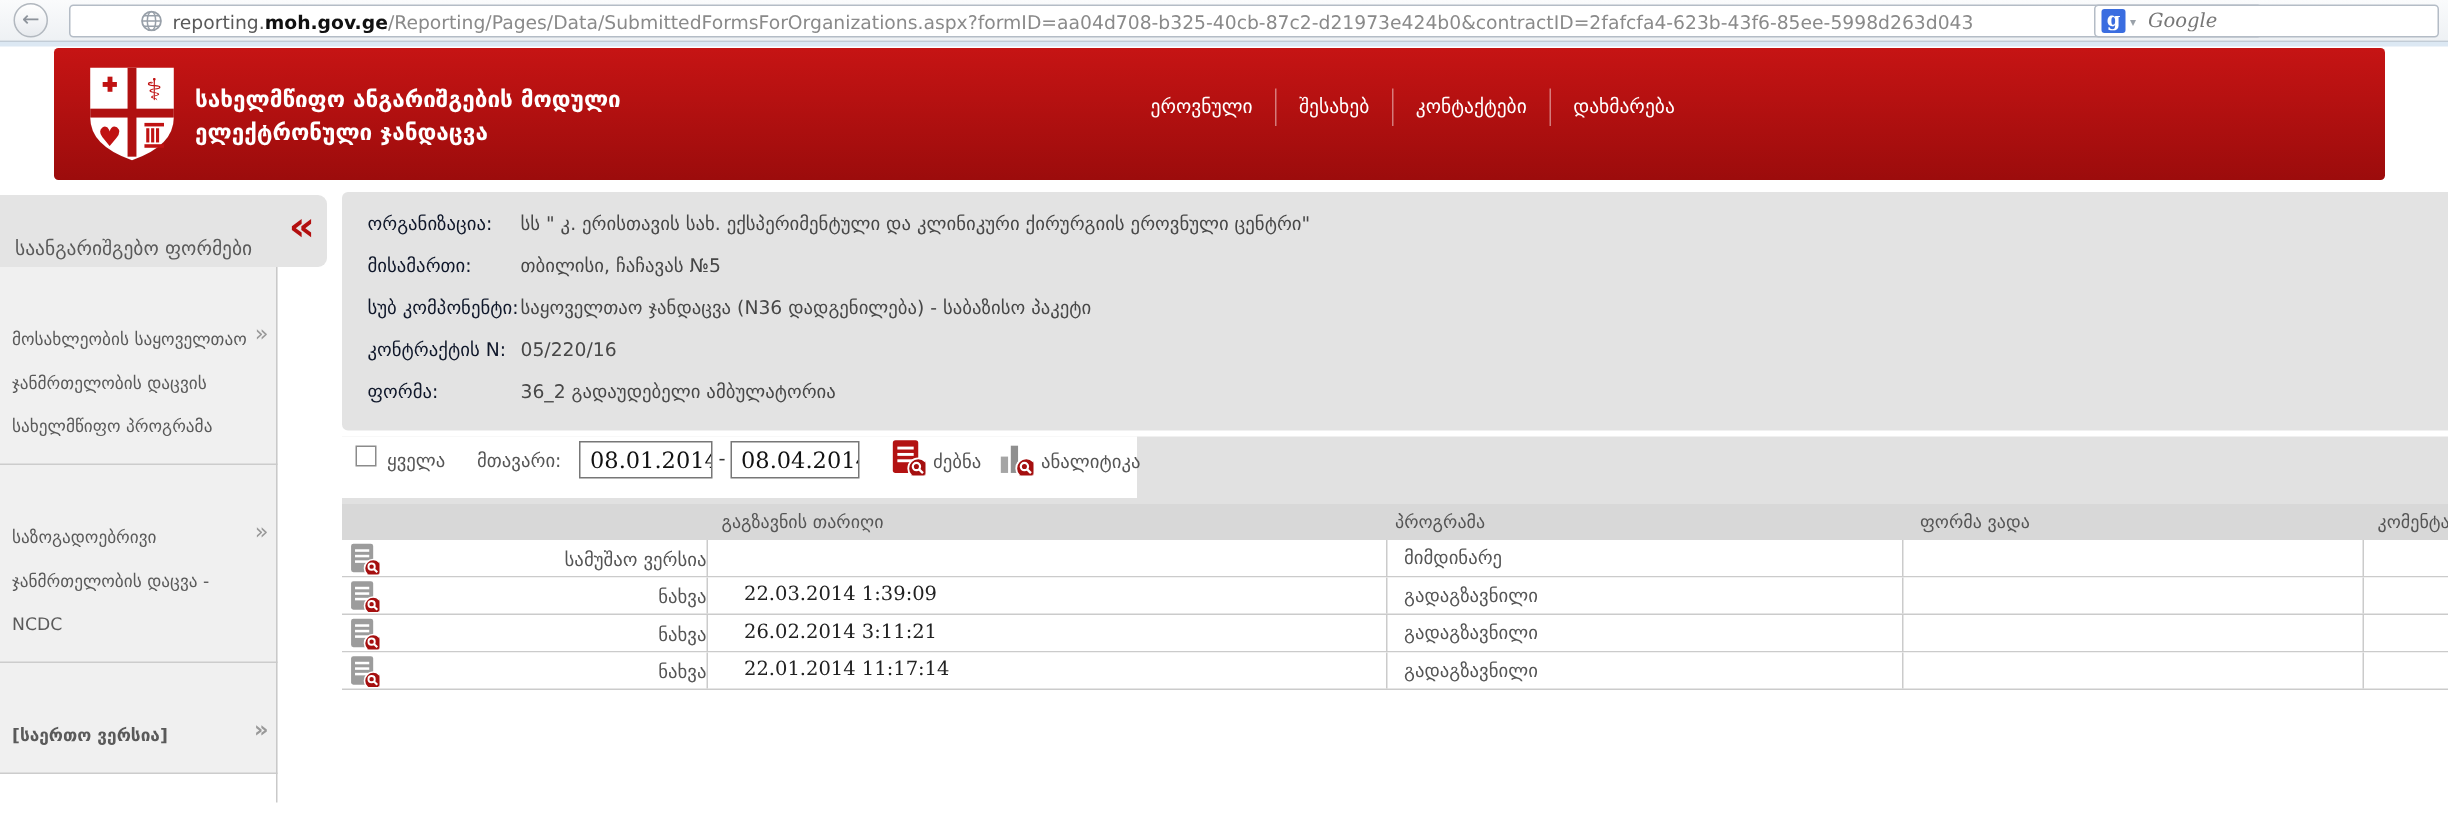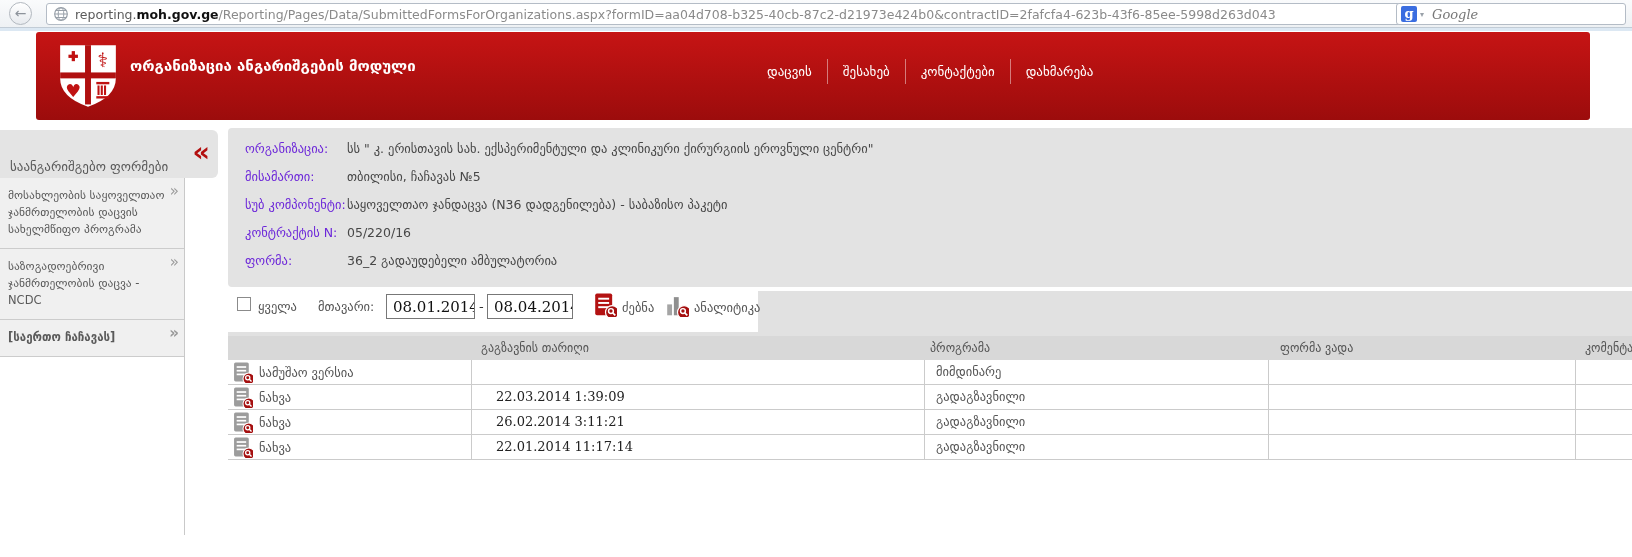--- a/index.html
+++ b/index.html
@@ -17,21 +17,21 @@
   }
   .chrome-accent { position:absolute; left:0; top:28px; width:1632px; height:3px; background:#dce8f3; }
   .back-btn {
     position:absolute; left:9px; top:2px; width:23px; height:23px; border-radius:50%;
     border:1px solid #b2b8bf; background:linear-gradient(#ffffff,#e7eaee);
     color:#8d939b; font-size:14px; line-height:21px; text-align:center; cursor:pointer;
   }
   .url-bar {
     position:absolute; left:46px; top:3px; width:1462px; height:22px;
     background:#fff; border:1px solid #b4bcc6; border-radius:3px;
-    display:flex; align-items:center;
+    display:flex; align-items:center;padding-left:40px;
   }
   .globe { margin:0 7px 0 7px; flex:0 0 auto; }
   .url-text { flex:1; font-size:12.5px; white-space:nowrap; overflow:hidden; color:#8a8a8a; }
   .url-sub { color:#5a5a5a; }
   .url-domain { color:#111; font-weight:bold; }
   .url-path { color:#8a8a8a; }
   .url-ctrls { flex:0 0 auto; display:flex; align-items:center; gap:7px; padding:0 7px; }
   .star { color:#c2c8cf; font-size:15px; cursor:pointer; }
   .caret { color:#9aa1a9; font-size:9px; cursor:pointer; }
   .vdiv { width:1px; height:16px; background:#d9dde2; }
@@ -69,33 +69,33 @@
   }
   .sb-header .sb-title {
     position:absolute; left:10px; top:29px; font-size:13px; color:#5a5a5a;
   }
   .sb-collapse {
     position:absolute; right:8px; top:6px; color:#b30f0f; font-size:27px; font-weight:bold; cursor:pointer;
   }
   .sb-menu { position:absolute; left:0; top:178px; width:185px; background:#f0f0f0; }
   .sb-item {
     position:relative; padding:9px 20px 10px 8px; border-bottom:1px solid #cccccc;
-    font-size:11.5px; line-height:17px; color:#5a5a5a; cursor:pointer;
+    font-size:11.5px; line-height:29px; color:#5a5a5a; cursor:pointer;margin-top:25px;
   }
   .sb-item.bold { font-weight:bold; }
   .sb-chev { position:absolute; right:6px; top:5px; color:#999; font-size:15px; }
   .sb-rail { position:absolute; left:184px; top:178px; width:1px; height:357px; background:#c9c9c9; }
 
   
   .info-panel {
     position:absolute; left:228px; top:128px; width:1420px; height:159px;
     background:#e3e3e3; border-radius:4px;
   }
   .info-row { position:absolute; left:17px; font-size:12.5px; white-space:nowrap; }
-  .info-label { display:inline-block; width:98px; color:#6d28d9; }
+  .info-label { display:inline-block; width:98px; color:#0f172a; }
   .info-value { color:#474747; }
 
   
   .filter-band { position:absolute; left:228px; top:291px; width:1420px; height:45px; background:#e1e1e1; }
   .filter-white { position:absolute; left:0; top:0; width:530px; height:41px; background:#fff; }
   .chk { position:absolute; left:9px; top:6px; width:14px; height:14px; background:#fff; border:1px solid #8b8b8b; cursor:pointer; }
   .f-label { position:absolute; font-size:12.5px; color:#555; white-space:nowrap; }
   .date-input {
     position:absolute; top:3px; height:25px; border:1px solid #777; background:#fff;
     font-family:"DejaVu Serif", serif; font-size:15px; color:#111; padding:0 0 0 6px; width:89px;
@@ -105,21 +105,21 @@
 
   
   .grid { position:absolute; left:228px; top:336px; width:1420px; }
   .thead { position:relative; height:24px; background:#d8d8d8; }
   .th { position:absolute; top:5px; font-size:12px; color:#555; white-space:nowrap; }
   .trow {
     display:grid; grid-template-columns:243px 453px 344px 307px 1fr;
     height:25px; background:#fff; border-bottom:1px solid #cbcbcb;
   }
   .td { border-left:1px solid #cbcbcb; overflow:hidden; white-space:nowrap; }
-  .td:first-child { border-left:none; }
+  .td:first-child { border-left:none;justify-content:space-between; }
   .td-action { display:flex; align-items:center; gap:6px; padding-left:5px; font-size:12.5px; color:#555; cursor:pointer; }
   .td-date { line-height:24px; padding-left:24px; font-family:"DejaVu Serif", serif; font-size:13px; color:#222; }
   .td-status { line-height:24px; padding-left:11px; font-size:12.5px; color:#555; }
 </style>
 </head>
 <body>
 
 <svg width="0" height="0" style="position:absolute">
   <defs>
     <g id="doc-search-red">
@@ -193,45 +193,46 @@
 
     <text x="25" y="90" font-size="30" text-anchor="middle" fill="#c01212" font-family="DejaVu Sans, sans-serif">♥</text>
 
     <rect x="64" y="64" width="22" height="4" fill="#c01212"></rect>
     <rect x="66" y="70" width="3.5" height="16" fill="#c01212"></rect>
     <rect x="71.5" y="70" width="3.5" height="16" fill="#c01212"></rect>
     <rect x="77" y="70" width="3.5" height="16" fill="#c01212"></rect>
     <rect x="64" y="88" width="22" height="4" fill="#c01212"></rect>
   </svg>
   <div class="app-title">
-    <div>ორგანიზაცია ანგარიშგების მოდული</div>
+    <div>სახელმწიფო ანგარიშგების მოდული</div>
+    <div>ელექტრონული ჯანდაცვა</div>
   </div>
   <div class="app-nav">
-    <div class="nav-item">დაცვის</div>
+    <div class="nav-item">ეროვნული</div>
     <div class="nav-item">შესახებ</div>
     <div class="nav-item">კონტაქტები</div>
     <div class="nav-item">დახმარება</div>
   </div>
 </div>
 
 <div class="sb-header">
   <span class="sb-title">საანგარიშგებო ფორმები</span>
   <span class="sb-collapse">«</span>
 </div>
 <div class="sb-menu">
   <div class="sb-item">
     <span>მოსახლეობის საყოველთაო ჯანმრთელობის დაცვის სახელმწიფო პროგრამა</span>
     <span class="sb-chev">»</span>
   </div>
   <div class="sb-item">
     <span>საზოგადოებრივი ჯანმრთელობის დაცვა - NCDC</span>
     <span class="sb-chev">»</span>
   </div>
   <div class="sb-item bold">
-    <span>[საერთო ჩაჩავას]</span>
+    <span>[საერთო ვერსია]</span>
     <span class="sb-chev">»</span>
   </div>
 </div>
 <div class="sb-rail"></div>
 
 <div class="info-panel">
   <div class="info-row" style="top:13px">
     <span class="info-label">ორგანიზაცია:</span>
     <span class="info-value">სს " კ. ერისთავის სახ. ექსპერიმენტული და კლინიკური ქირურგიის ეროვნული ცენტრი"</span>
   </div>

